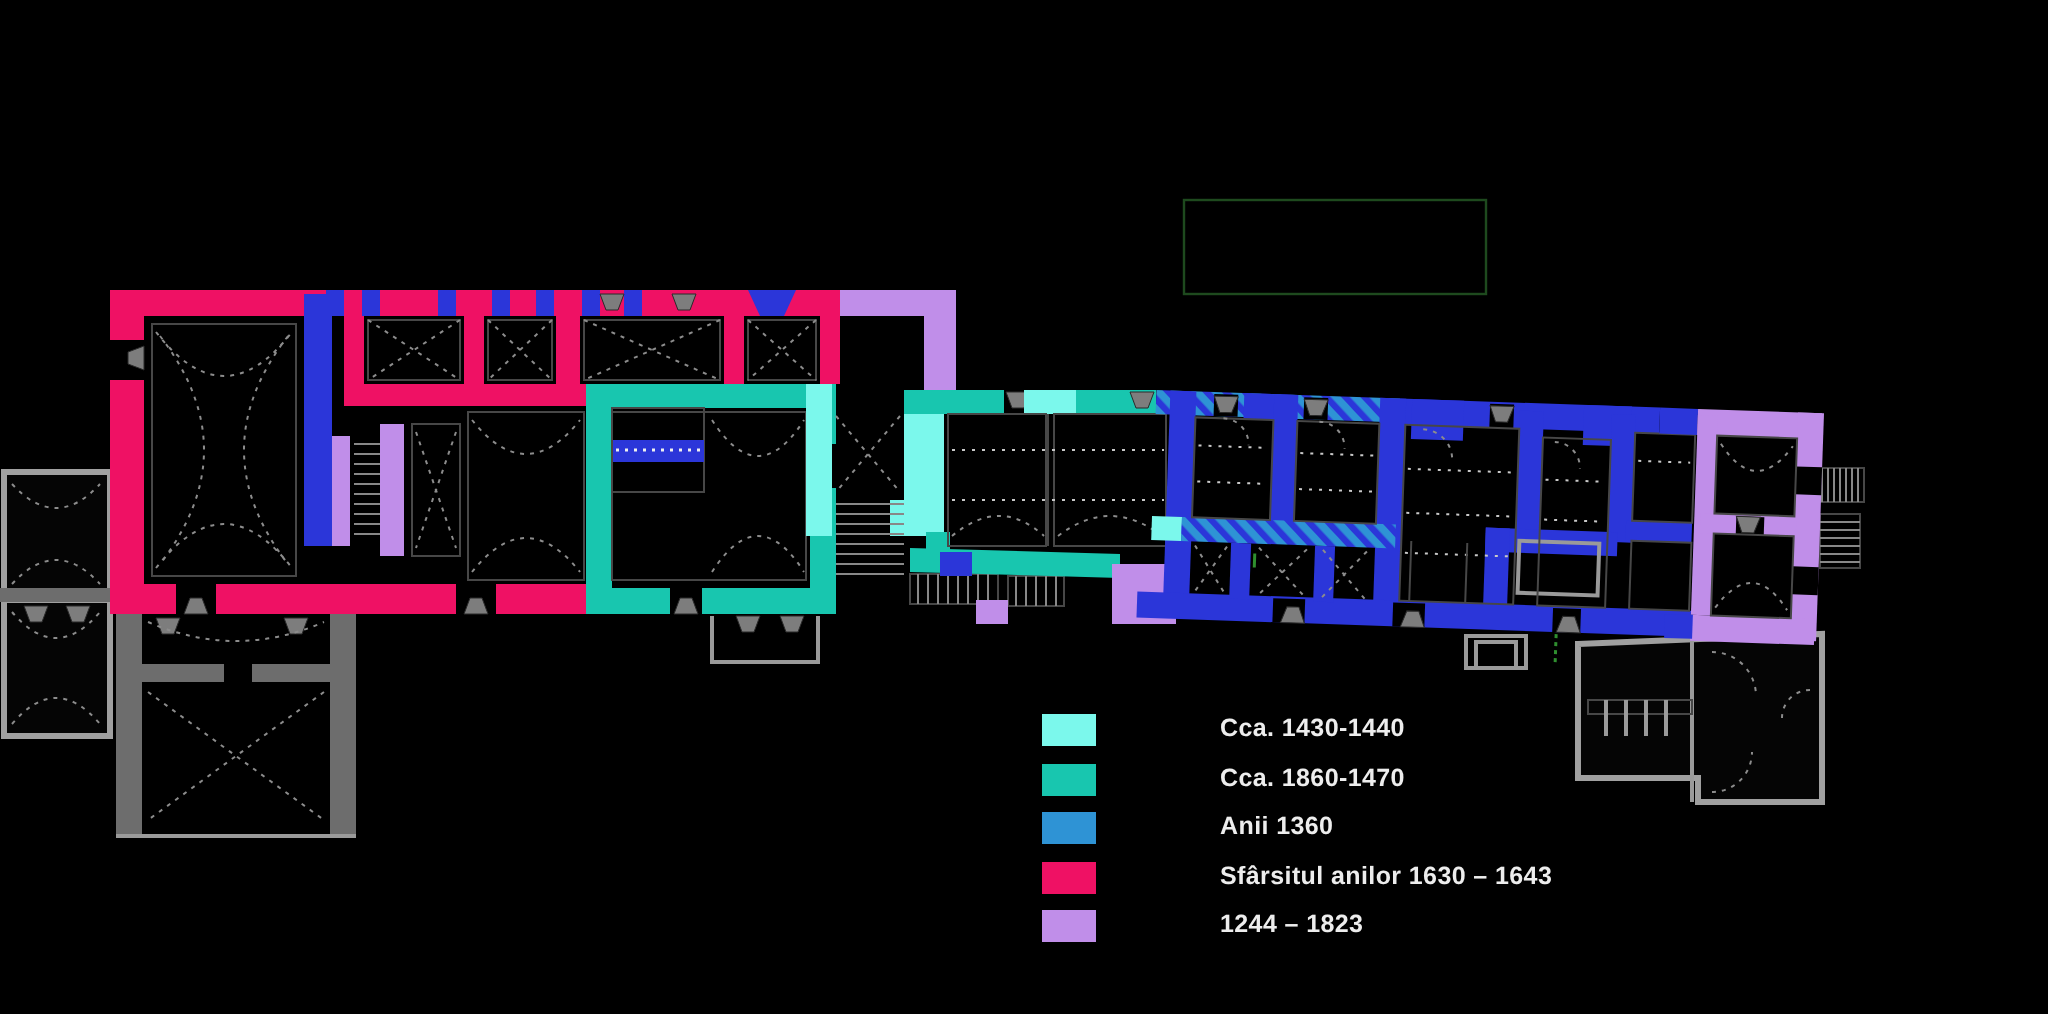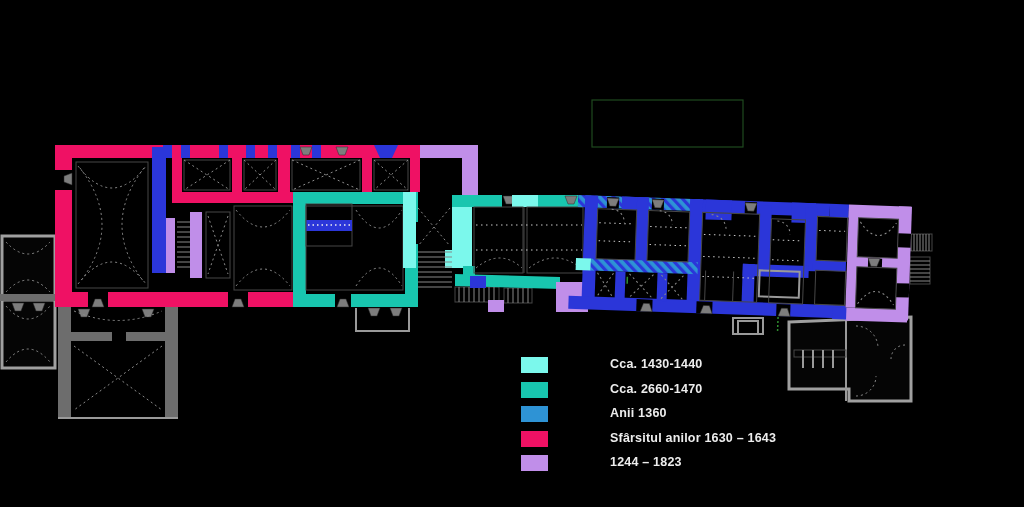--- a/index.html
+++ b/index.html
@@ -285,21 +285,21 @@
   </g>
 </svg>
 
 <div class="legend">
       <div class="legend-row">
         <div class="legend-swatch" style="background: rgb(123, 248, 236);"></div>
         <span class="legend-label">Cca. 1430-1440</span>
       </div>
       <div class="legend-row">
         <div class="legend-swatch" style="background: rgb(24, 198, 175);"></div>
-        <span class="legend-label">Cca. 2660-1470</span>
+        <span class="legend-label">Cca. 1860-1470</span>
       </div>
       <div class="legend-row">
         <div class="legend-swatch" style="background: rgb(46, 147, 213);"></div>
         <span class="legend-label">Anii 1360</span>
       </div>
       <div class="legend-row">
         <div class="legend-swatch" style="background: rgb(239, 17, 100);"></div>
         <span class="legend-label">Sfârsitul anilor 1630 – 1643</span>
       </div>
       <div class="legend-row">

